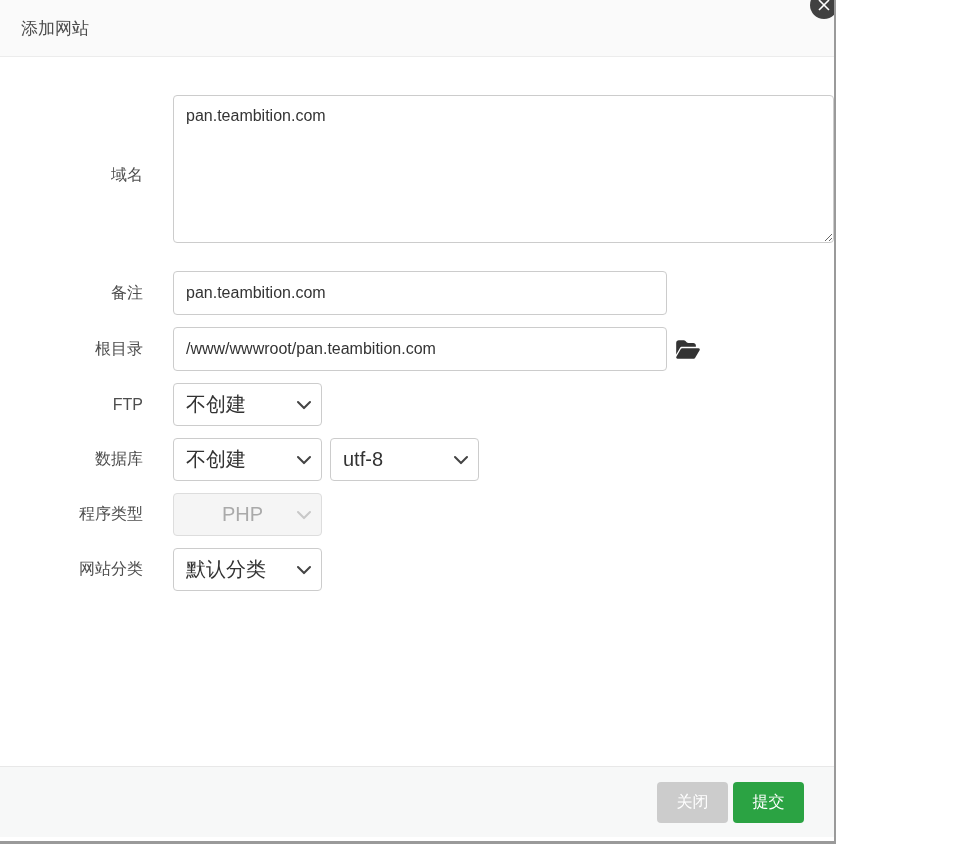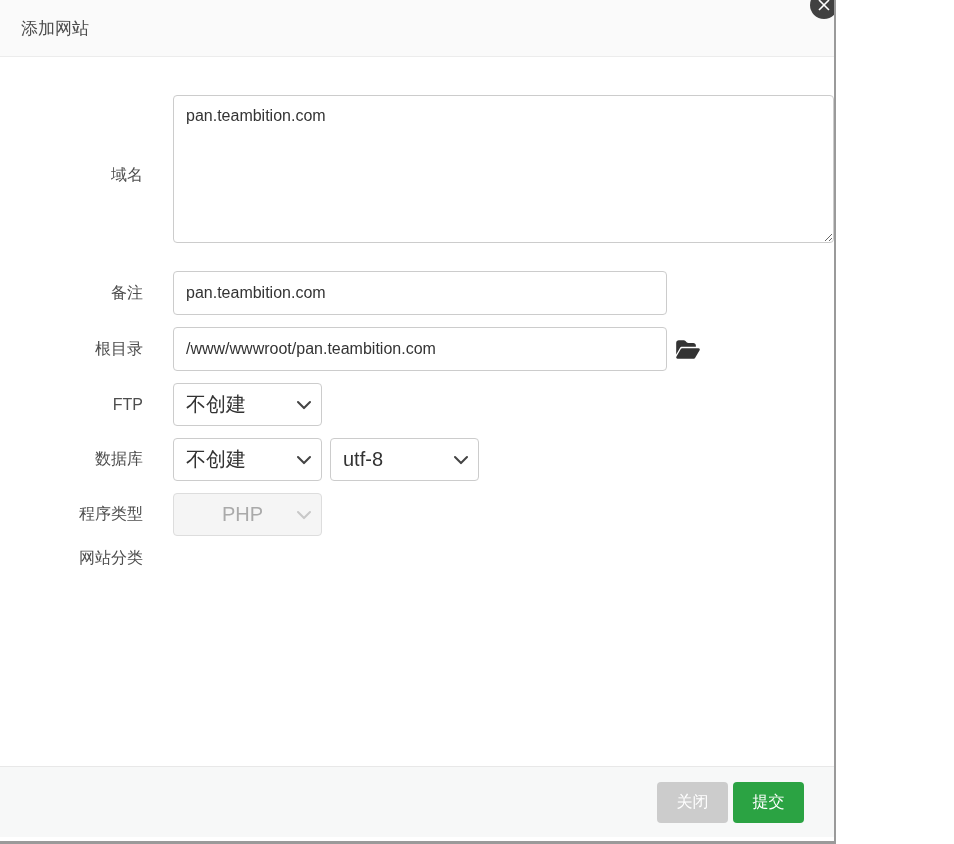--- a/index.html
+++ b/index.html
@@ -199,20 +199,28 @@
           <svg width="14" height="9" viewBox="0 0 14 9">
               <path d="M1 1.5 L7 7.5 L13 1.5" stroke="#c8c8c8" stroke-width="2" fill="none" stroke-linecap="round"></path>
             </svg>
         </span>
       </div>
     </div>
 
 
     <div class="row">
       <div class="f-label">网站分类</div>
+      <div class="sel">
+        <span>默认分类</span>
+        <span class="chev">
+          <svg width="14" height="9" viewBox="0 0 14 9">
+              <path d="M1 1.5 L7 7.5 L13 1.5" stroke="#444" stroke-width="2" fill="none" stroke-linecap="round"></path>
+            </svg>
+        </span>
+      </div>
     </div>
 
   </div>
 
   <div class="dlg-footer">
     <button class="btn btn-close">关闭</button>
     <button class="btn btn-submit">提交</button>
   </div>
 
 </div>

